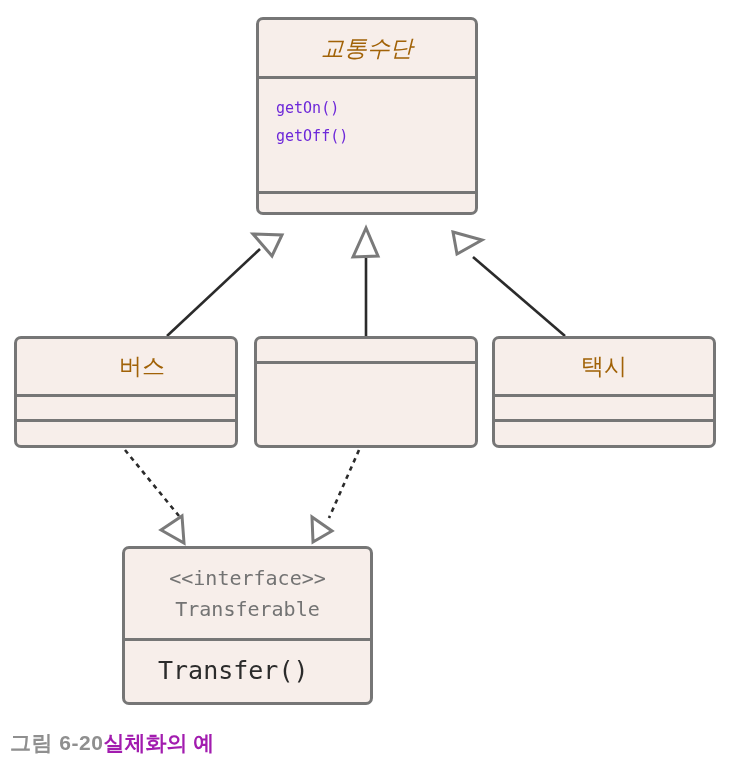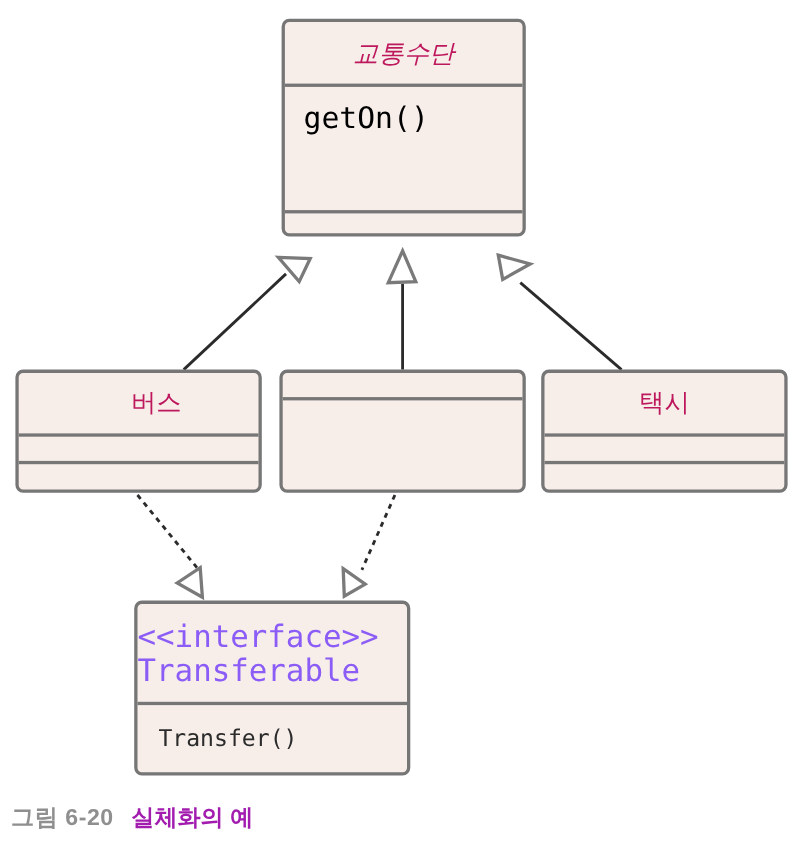--- a/index.html
+++ b/index.html
@@ -32,53 +32,53 @@
   .sec {
     box-sizing: border-box;
     overflow: hidden;
   }
   .sec.divided { border-bottom: 3px solid #767676; }
   .sec.title {
     display: flex;
     align-items: center;
     justify-content: center;
     font-size: 23px;
-    color: #be185d;
+    color: #a16207;
   }
   .italic { font-style: italic; }
   .methods {
     font-family: "DejaVu Sans Mono", monospace;
-    font-size: 27px;
+    font-size: 15px;
     padding: 15px 0 0 17px;
     line-height: 28px;
-    color: #000000;
+    color: #6d28d9;
   }
   .iface-title {
     display: flex;
     flex-direction: column;
+    align-items: center;
     justify-content: center;
     font-family: "DejaVu Sans Mono", monospace;
-    font-size: 28px;
+    font-size: 20px;
     line-height: 31px;
-    color: #8b5cf6;
+    color: #737373;
   }
   .iface-method {
     font-family: "DejaVu Sans Mono", monospace;
-    font-size: 21px;
+    font-size: 25px;
     line-height: 60px;
-    padding-left: 19px;
+    padding-left: 33px;
     color: #2b2b2b;
   }
   .caption {
     position: absolute;
     left: 10px;
     top: 729px;
     display: flex;
     align-items: center;
-    gap: 16px;
     font-weight: 700;
     font-size: 21px;
     white-space: nowrap;
   }
   .caption .label { color: #8f8f8f; letter-spacing: 0.5px; }
   .caption .title { color: #a21caf; }
 </style>
 </head>
 <body>
 
@@ -99,20 +99,21 @@
     <polygon points="161,530 182,516 184,543" fill="#ffffff" stroke="#7a7a7a" stroke-width="3" stroke-linejoin="miter"></polygon>
 
     <line x1="359" y1="450" x2="329" y2="518" stroke="#2b2b2b" stroke-width="2.6" stroke-dasharray="4.5 4.5"></line>
     <polygon points="312,517 332,531 313,542" fill="#ffffff" stroke="#7a7a7a" stroke-width="3" stroke-linejoin="miter"></polygon>
   </svg>
 
   <div class="uml-box" style="left:256px; top:17px; width:222px; height:198px;">
     <div class="sec title italic divided" style="height:59px;">교통수단</div>
     <div class="sec methods divided" style="height:115px;">
       <div>getOn()</div>
+      <div>getOff()</div>
     </div>
     <div class="sec" style="height:18px;"></div>
   </div>
 
   <div class="uml-box" style="left:14px; top:336px; width:224px; height:112px;">
     <div class="sec title divided" style="height:58px;padding-left:32px;">버스</div>
     <div class="sec divided" style="height:25px;"></div>
     <div class="sec" style="height:23px;"></div>
   </div>
 

